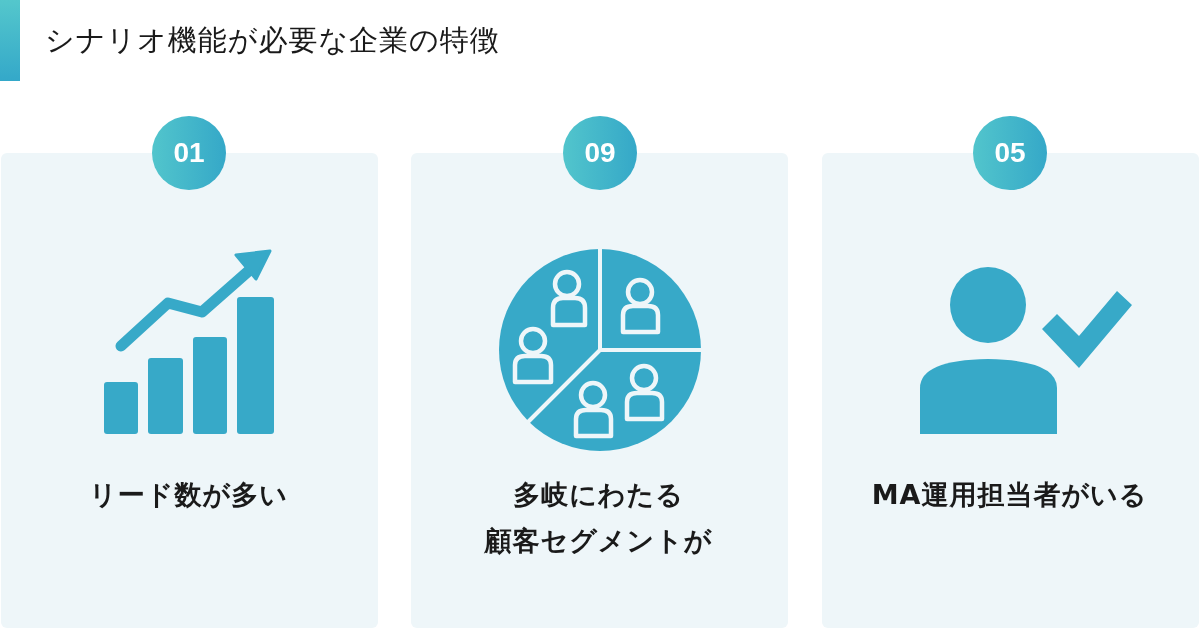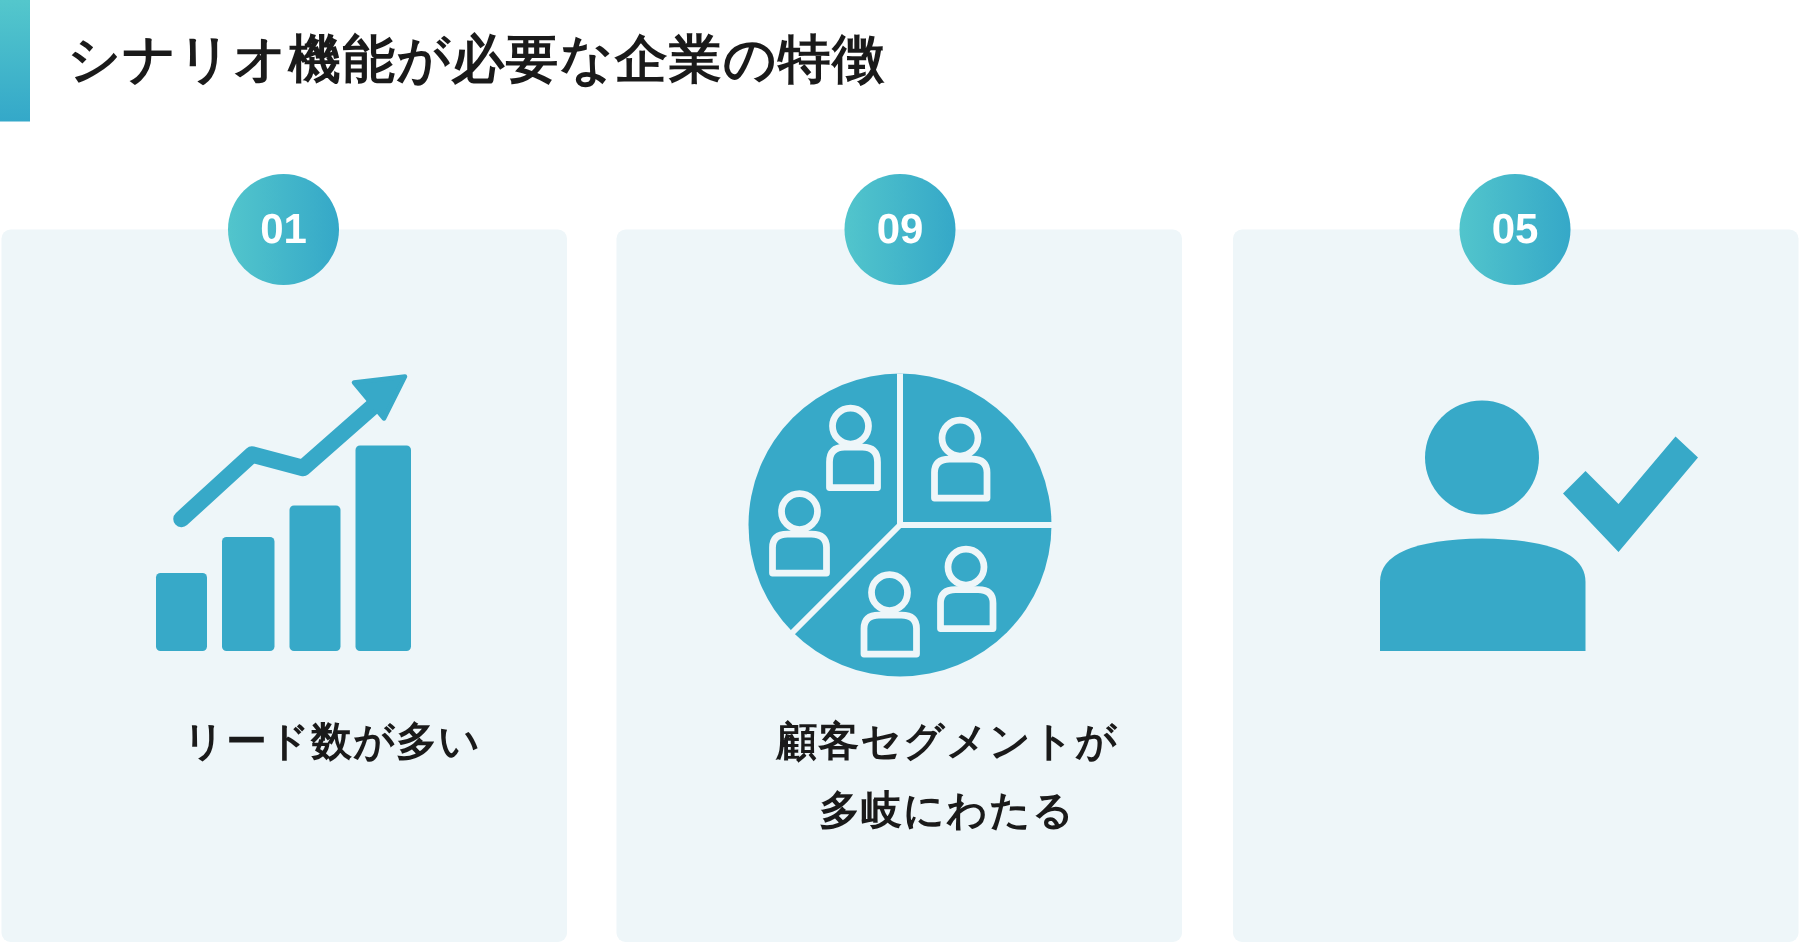--- a/index.html
+++ b/index.html
@@ -8,41 +8,40 @@
     background: #ffffff;
     font-family: "DejaVu Sans", "Liberation Sans", sans-serif;
     color: #1a1a1a;
   }
   .accent-bar {
     position: absolute; left: 0; top: 0; width: 20px; height: 81px;
     background: linear-gradient(180deg, #54c7cc 0%, #34a8c9 100%);
   }
   .page-title {
     position: absolute; left: 45px; top: 18px; height: 44px;
-    font-size: 35px; font-weight: bold; line-height: 44px;
+    font-size: 29px; font-weight: normal; line-height: 44px;
     letter-spacing: 1px; color: #1a1a1a; white-space: nowrap;
   }
   .card {
     position: absolute; top: 153px; height: 475px; width: 377px;
     background: #eef6f9; border-radius: 6px;
   }
   .badge {
     position: absolute; top: 116px; width: 74px; height: 74px; border-radius: 50%;
     background: linear-gradient(90deg, #52c5cc 0%, #35a8c8 100%);
     color: #ffffff; font-weight: bold; font-size: 28px;
     display: flex; align-items: center; justify-content: center;
     font-family: "Liberation Sans", "DejaVu Sans", sans-serif;
     letter-spacing: 0px; z-index: 2; text-align: right;
   }
   .icon-svg { position: absolute; }
   .card-label {
     position: absolute; width: 375px; text-align: center;
     font-size: 27px; font-weight: bold; line-height: 46px; color: #1a1a1a;
     letter-spacing: 1px;
-    padding-left: 33px;
   }
 </style>
 </head>
 <body>
 
 <div class="accent-bar"></div>
 <div class="page-title">シナリオ機能が必要な企業の特徴</div>
 
 <div class="card" style="left:1px;"></div>
 <div class="badge" style="left:152px;">01</div>
@@ -83,25 +82,26 @@
     <path d="M623,332 L623,315 Q623,306 633,306 L648,306 Q658,306 658,315 L658,332 Z"></path>
 
     <circle cx="644" cy="378" r="12"></circle>
     <path d="M627,419 L627,402 Q627,393 637,393 L652,393 Q662,393 662,402 L662,419 Z"></path>
 
     <circle cx="593" cy="395" r="12"></circle>
     <path d="M576,436 L576,419 Q576,410 586,410 L601,410 Q611,410 611,419 L611,436 Z"></path>
   </g>
 </svg>
 <div class="card-label" style="left:411px;top:472px;">
+  <div>多岐にわたる</div>
   <div>顧客セグメントが</div>
-  <div>多岐にわたる</div>
 </div>
 
 <div class="card" style="left:822px;"></div>
 <div class="badge" style="left:973px;">05</div>
 <svg class="icon-svg" style="left:0;top:0;" width="1200" height="460" viewBox="0 0 1200 460">
   <circle cx="988" cy="305" r="38" fill="#37a9c8"></circle>
   <path d="M920,434 L920,388 Q920,360 988,359 Q1057,360 1057,388 L1057,434 Z" fill="#37a9c8"></path>
   <polygon points="1042,329 1057,314 1079,336 1117,291 1132,305 1079,368" fill="#37a9c8"></polygon>
 </svg>
 <div class="card-label" style="left:822px;top:472px;">
+  <div>MA運用担当者がいる</div>
 </div>
 
 </body></html>

